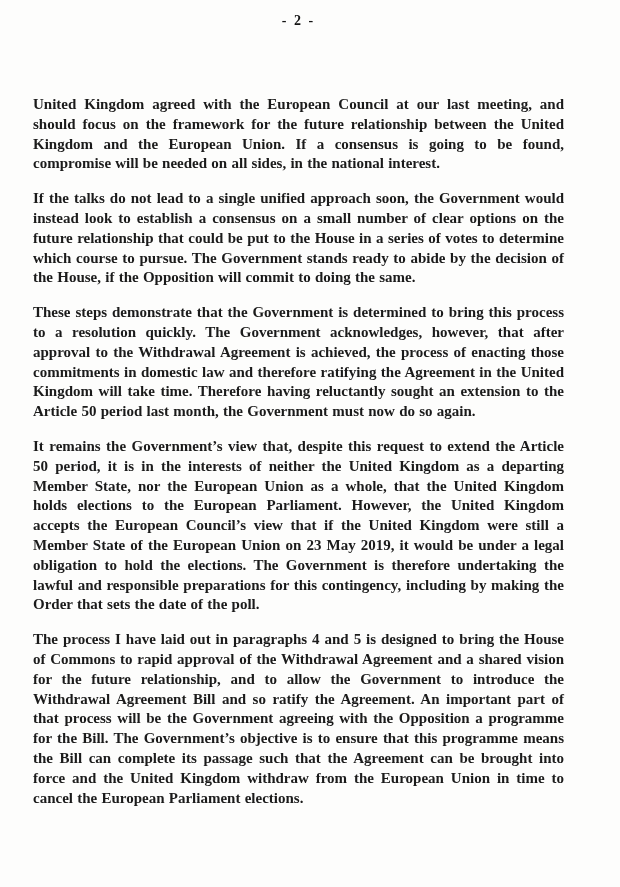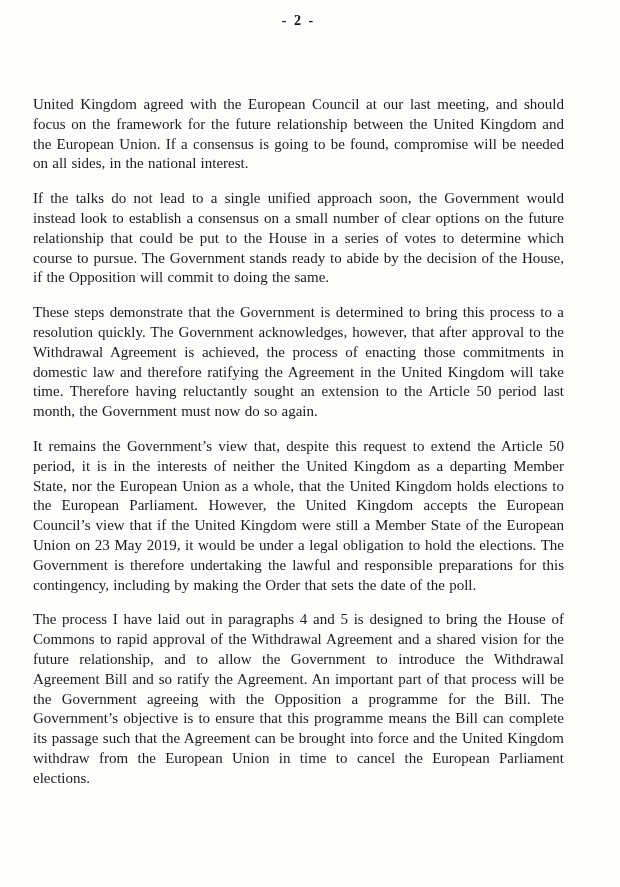--- a/index.html
+++ b/index.html
@@ -34,20 +34,21 @@
     color: #141414;
     margin-bottom: 66px;
   }
   .body-text p {
     margin: 0 0 15px 0;
     font-size: 15px;
     line-height: 19.8px;
     text-align: justify;
     word-spacing: 0.5px;
     color: #1b1b1b;
+    font-weight: bold;
   }
   .body-text p:last-child {
     margin-bottom: 16px;
   }
 </style>
 </head>
 <body>
 
 <div class="page">
   <div class="text-column">

